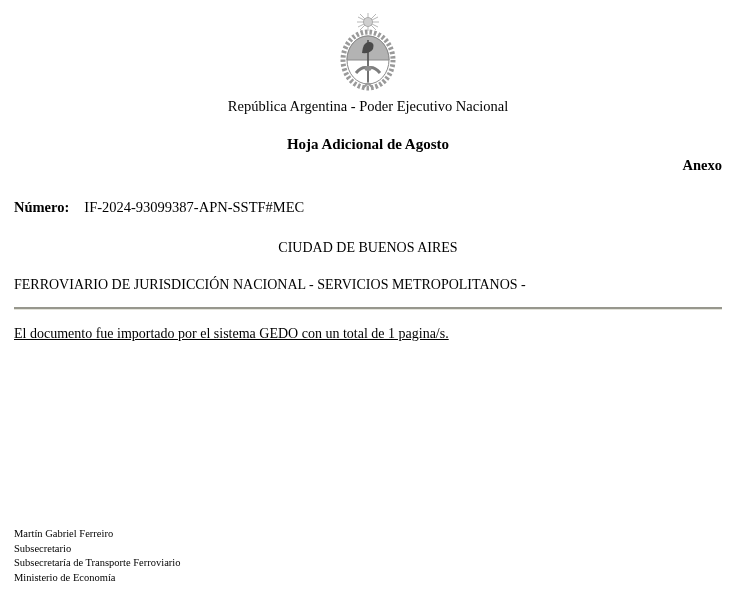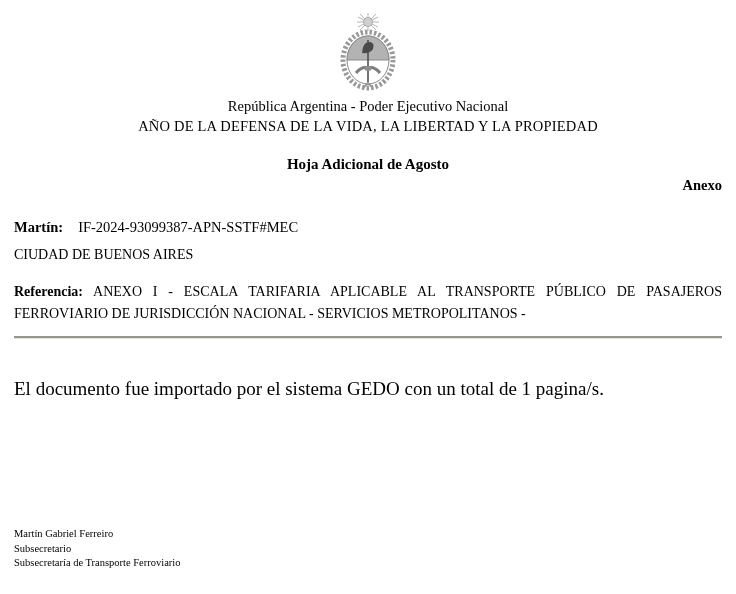--- a/index.html
+++ b/index.html
@@ -45,22 +45,22 @@
     line-height: 15px;
   }
   .numero-line {
     margin-top: 26px;
     font-size: 14.5px;
     line-height: 17px;
   }
   .numero-line .label { font-weight: bold; }
   .numero-line .value { margin-left: 15px; }
   .city-block {
-    margin-top: 11px;
-    text-align: left;
+    margin-top: 24px;
+    text-align: center;
     font-size: 14px;
     line-height: 15px;
   }
   .date-line {
     margin-top: 10px;
     text-align: right;
     font-size: 14px;
     line-height: 15px;
   }
   .reference-block {
@@ -77,23 +77,24 @@
     text-align: left;
   }
   .rule {
     margin-top: 11px;
     height: 0;
     border: none;
     border-top: 2px solid #97978d;
     border-bottom: 1px solid #e3e3da;
   }
   .body-line {
-    margin-top: 42px;
-    font-size: 19px;
+    margin-top: 16px;
+    font-size: 14px;
     line-height: 16px;
+    text-decoration: underline;
   }
   .signature-block {
     position: absolute;
     left: 14px;
     top: 527px;
     font-size: 10.5px;
     line-height: 14.5px;
   }
 </style>
 </head>
@@ -126,42 +127,38 @@
       <path d="M 30 40 Q 31 28 38 29 Q 43 30 41 36 Q 38 41 30 40 Z" fill="#4a4a4a"></path>
 
       <path d="M 24 60 Q 30 53 36 55 Q 42 53 48 60" fill="none" stroke="#7d7d7d" stroke-width="3"></path>
       <ellipse cx="36" cy="55.5" rx="3.5" ry="2.5" fill="#8f8f8f"></ellipse>
 
       <path d="M 31 75 L 36 70 L 41 75" fill="none" stroke="#9a9a9a" stroke-width="2"></path>
     </svg>
   </div>
 
   <div class="center-line republic-line">República Argentina - Poder Ejecutivo Nacional</div>
-  <div class="center-line motto-line">AÑO DE LA DEFENSA DE LA VIDA, LA LIBERTAD Y LA PROPIEDAD</div>
 
   <div class="title-line">Hoja Adicional de Agosto</div>
   <div class="subtitle-line">Anexo</div>
 
   <div class="numero-line">
-    <span class="label">Martín:</span><span class="value">IF-2024-93099387-APN-SSTF#MEC</span>
+    <span class="label">Número:</span><span class="value">IF-2024-93099387-APN-SSTF#MEC</span>
   </div>
 
   <div class="city-block">CIUDAD DE BUENOS AIRES</div>
 
   <div class="reference-block">
-    <div class="reference-first">
-      <span class="label">Referencia:</span>
-      <span>ANEXO I - ESCALA TARIFARIA APLICABLE AL TRANSPORTE PÚBLICO DE PASAJEROS</span>
-    </div>
     <div class="reference-rest">FERROVIARIO DE JURISDICCIÓN NACIONAL - SERVICIOS METROPOLITANOS -</div>
   </div>
 
   <hr class="rule">
 
   <div class="body-line">El documento fue importado por el sistema GEDO con un total de 1 pagina/s.</div>
 
   <div class="signature-block">
     <div>Martín Gabriel Ferreiro</div>
     <div>Subsecretario</div>
     <div>Subsecretaría de Transporte Ferroviario</div>
+    <div>Ministerio de Economía</div>
   </div>
 
 </div>
 
 </body></html>

